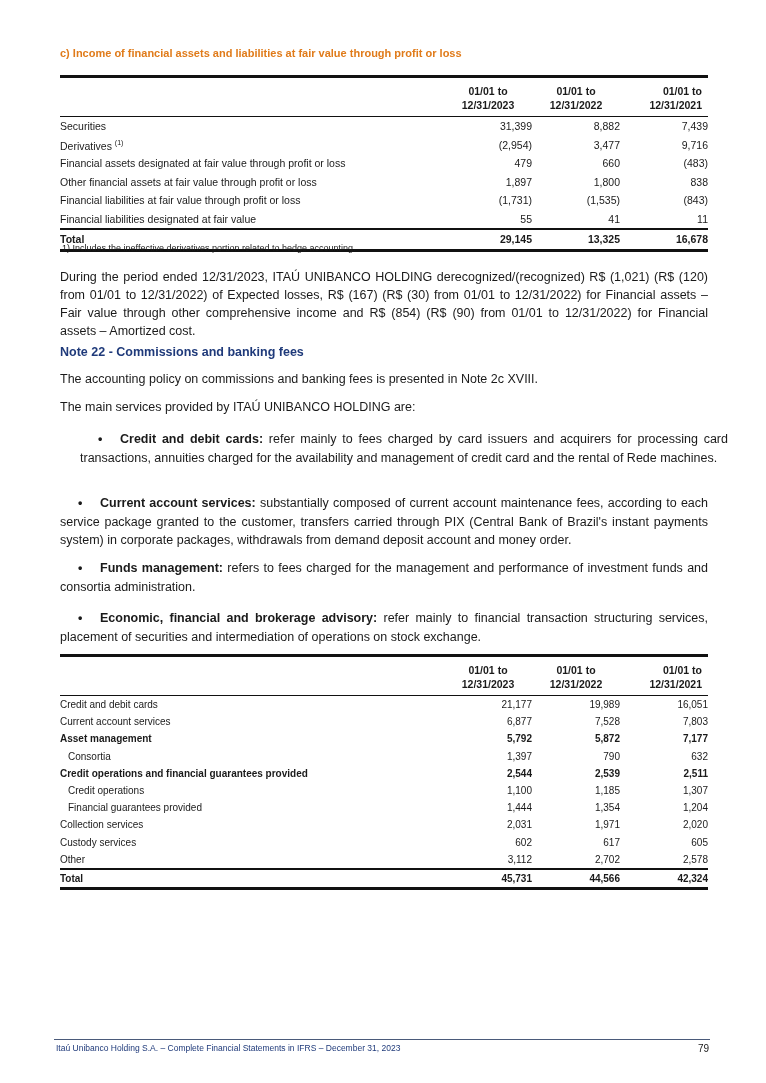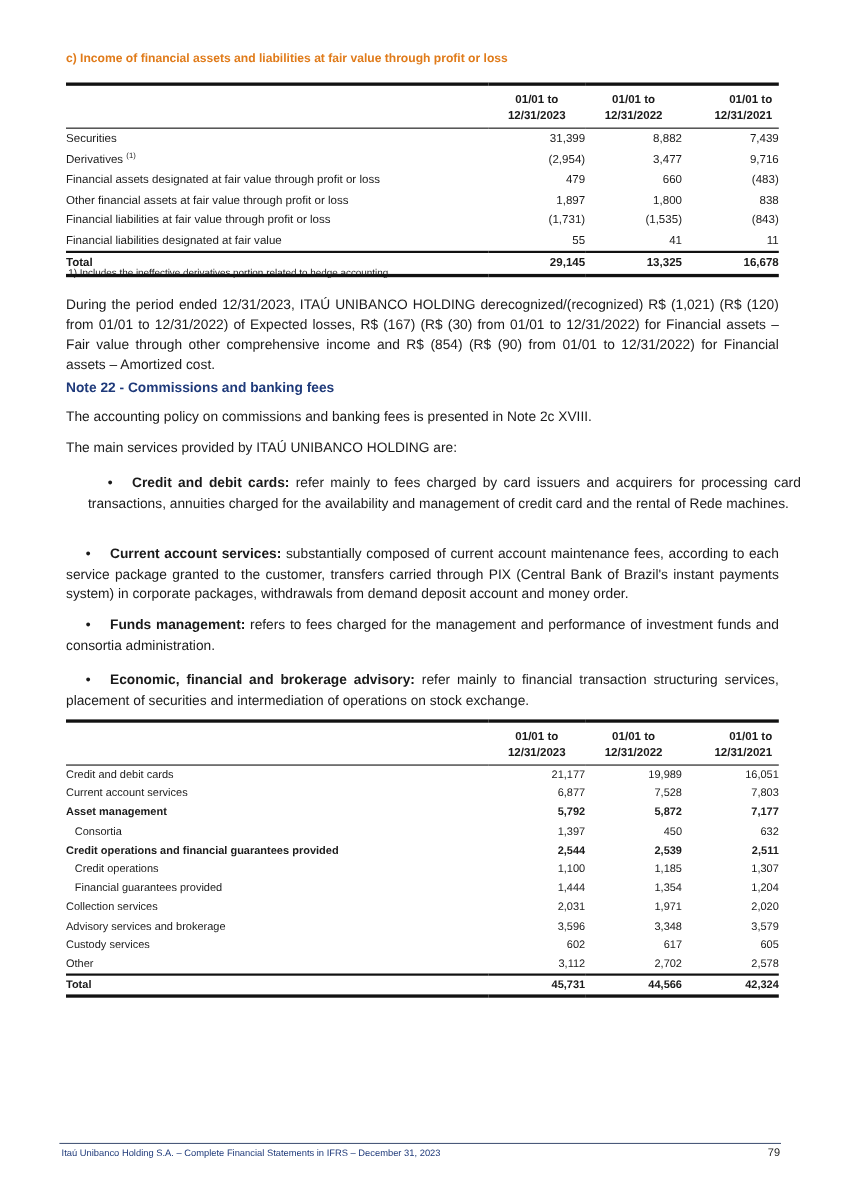--- a/index.html
+++ b/index.html
@@ -155,21 +155,21 @@
         </tr>
         <tr class="bold">
           <td>Asset management</td>
           <td class="num">5,792</td>
           <td class="num">5,872</td>
           <td class="num">7,177</td>
         </tr>
         <tr>
           <td class="indent">Consortia</td>
           <td class="num">1,397</td>
-          <td class="num">450</td>
+          <td class="num">790</td>
           <td class="num">632</td>
         </tr>
         <tr class="bold">
           <td>Credit operations and financial guarantees provided</td>
           <td class="num">2,544</td>
           <td class="num">2,539</td>
           <td class="num">2,511</td>
         </tr>
         <tr>
           <td class="indent">Credit operations</td>
@@ -183,26 +183,20 @@
           <td class="num">1,354</td>
           <td class="num">1,204</td>
         </tr>
         <tr>
           <td>Collection services</td>
           <td class="num">2,031</td>
           <td class="num">1,971</td>
           <td class="num">2,020</td>
         </tr>
         <tr>
-          <td>Advisory services and brokerage</td>
-          <td class="num">3,596</td>
-          <td class="num">3,348</td>
-          <td class="num">3,579</td>
-        </tr>
-        <tr>
           <td>Custody services</td>
           <td class="num">602</td>
           <td class="num">617</td>
           <td class="num">605</td>
         </tr>
         <tr>
           <td>Other</td>
           <td class="num">3,112</td>
           <td class="num">2,702</td>
           <td class="num">2,578</td>

